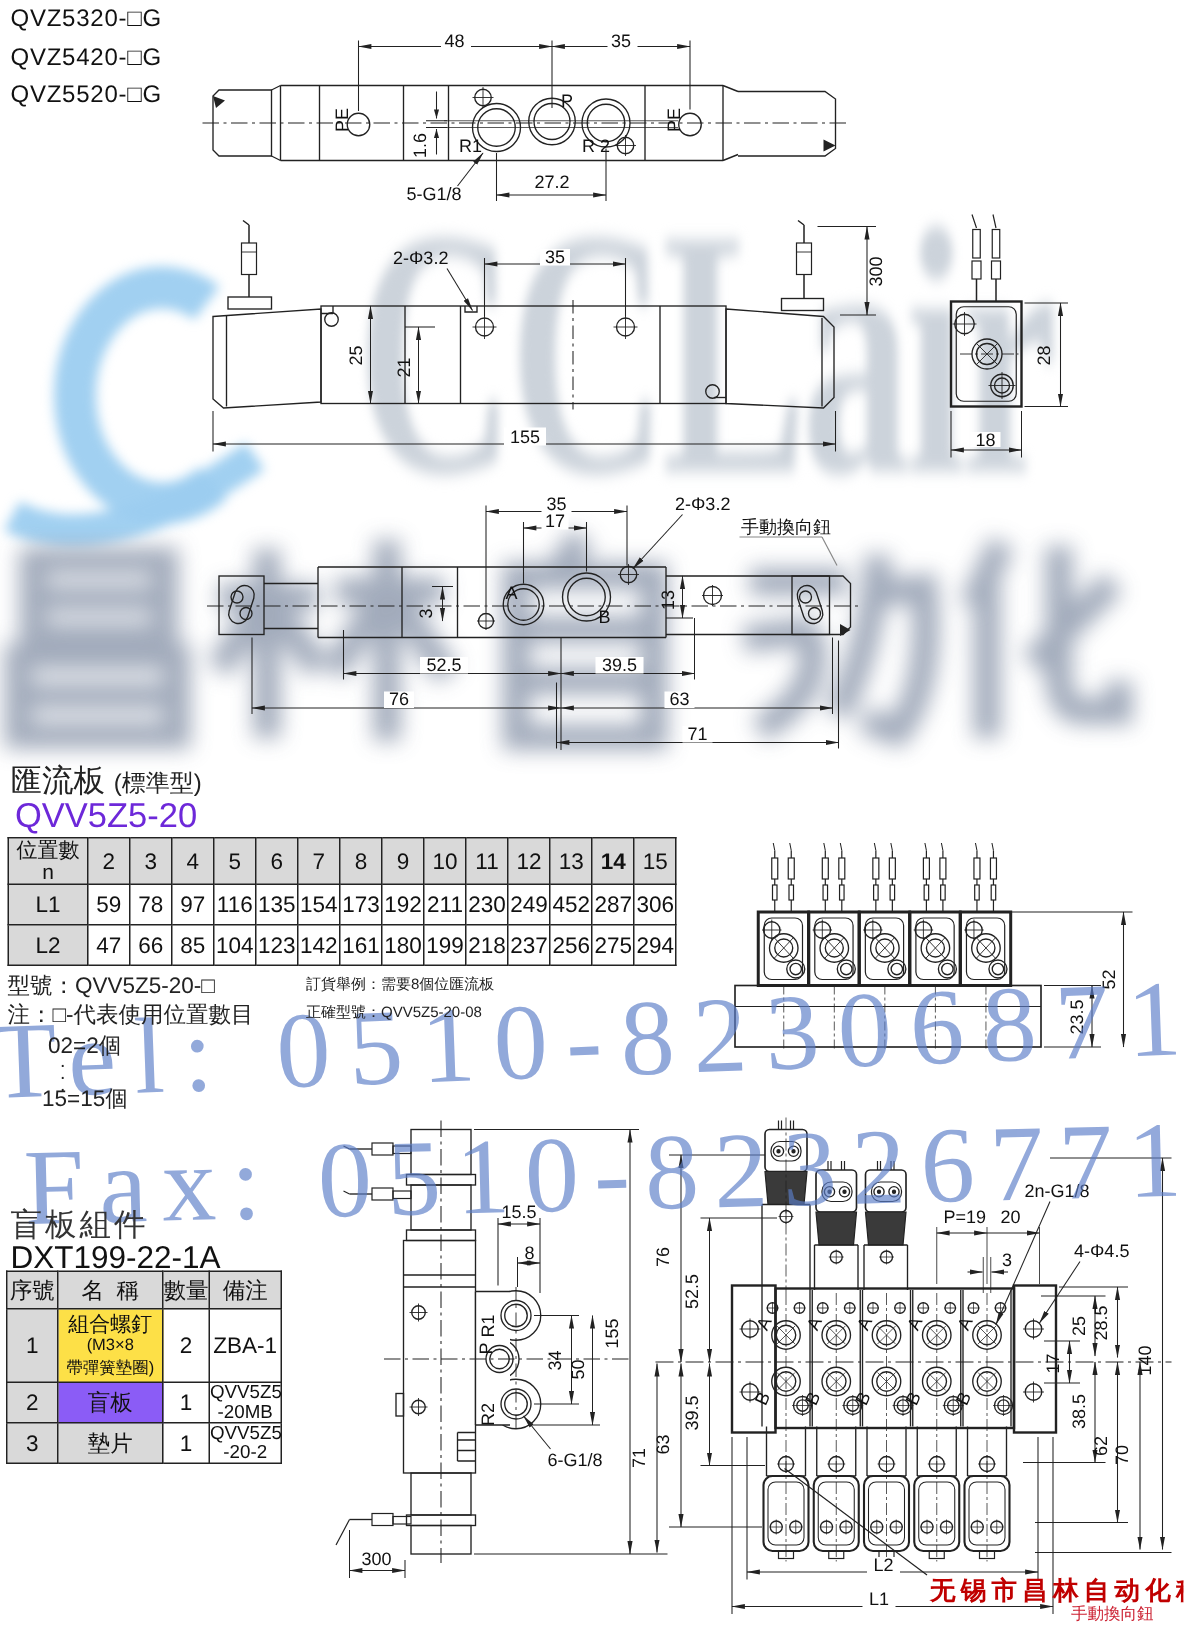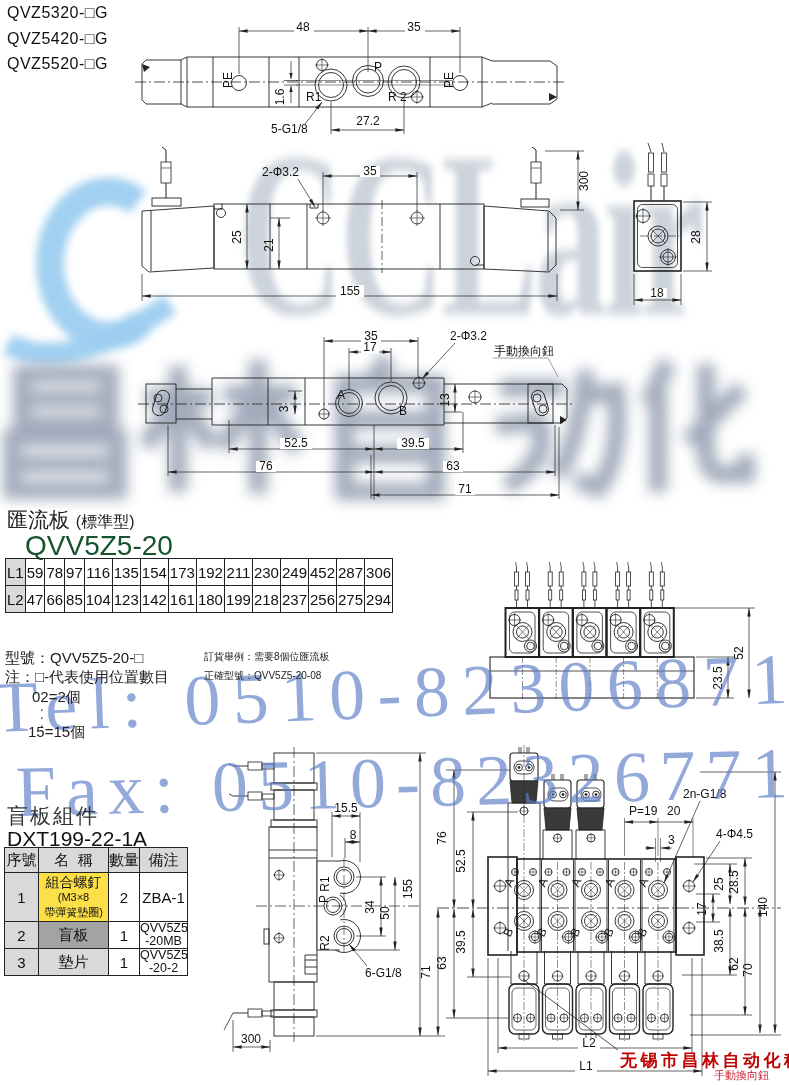--- a/index.html
+++ b/index.html
@@ -633,24 +633,41 @@
 </g>
 </g>
 </svg>
 
 <div class="abs" style="left:-6px;top:670px;width:900px;font-family:'Liberation Serif',serif;font-size:72px;line-height:76px;letter-spacing:12.3px;color:#5b7dc8;opacity:0.66;transform:rotate(-2.1deg);transform-origin:0 50%">Tel: 0510-82306871</div>
 
 <div class="abs" style="left:16px;top:754px;width:900px;font-family:'Liberation Serif',serif;font-size:72px;line-height:76px;letter-spacing:10px;color:#5b7dc8;opacity:0.66;transform:rotate(-1.4deg);transform-origin:0 50%">Fax: 0510-82326771</div>
 
 <div class="abs" style="left:7px;top:506px;font-size:21px;color:#222">匯流板 <span style="font-size:16px">(標準型)</span></div>
 
-<div class="abs" style="left:25px;top:530px;font-size:28px;color:#14532d">QVV5Z5-20</div>
+<div class="abs" style="left:10px;top:530px;font-size:23px;color:#6d28d9">QVV5Z5-20</div>
 
 <table class="abs" style="left:5px;top:558px;font-size:15px;color:#111;text-align:center;table-layout:fixed">
 <tbody>
+      <tr style="background:#d9d9d9">
+        <td style="border:1.4px solid #222;width:52px;font-size:14px;line-height:15px;padding:0">位置數<br>n</td>
+<td style="border:1.4px solid #222;width:27px;padding:0">2</td>
+        <td style="border:1.4px solid #222;width:27px;padding:0">3</td>
+        <td style="border:1.4px solid #222;width:27px;padding:0">4</td>
+        <td style="border:1.4px solid #222;width:27px;padding:0">5</td>
+        <td style="border:1.4px solid #222;width:27px;padding:0">6</td>
+        <td style="border:1.4px solid #222;width:27px;padding:0">7</td>
+        <td style="border:1.4px solid #222;width:27px;padding:0">8</td>
+        <td style="border:1.4px solid #222;width:27px;padding:0">9</td>
+        <td style="border:1.4px solid #222;width:27px;padding:0">10</td>
+        <td style="border:1.4px solid #222;width:27px;padding:0">11</td>
+        <td style="border:1.4px solid #222;width:27px;padding:0">12</td>
+        <td style="border:1.4px solid #222;width:27px;padding:0">13</td>
+        <td style="border:1.4px solid #222;width:27px;padding:0;font-weight:bold">14</td>
+        <td style="border:1.4px solid #222;width:27px;padding:0">15</td>
+      </tr>
 <tr style="height:27px">
         <td style="border:1.4px solid #222;background:#d9d9d9">L1</td>
         <td style="border:1.4px solid #222">59</td>
         <td style="border:1.4px solid #222">78</td>
         <td style="border:1.4px solid #222">97</td>
         <td style="border:1.4px solid #222">116</td>
         <td style="border:1.4px solid #222">135</td>
         <td style="border:1.4px solid #222">154</td>
         <td style="border:1.4px solid #222">173</td>
         <td style="border:1.4px solid #222">192</td>
@@ -704,21 +721,21 @@
         <td style="border:1.5px solid #222;width:47px;padding:0">備注</td>
       </tr>
 <tr style="height:49px">
         <td style="border:1.5px solid #222;background:#d9d9d9">1</td>
         <td style="border:1.5px solid #222;background:#fde047;line-height:13px"><span style="font-size:14px">組合螺釘</span><br><span style="font-size:11px">(M3×8<br>帶彈簧墊圈)</span></td>
         <td style="border:1.5px solid #222">2</td>
         <td style="border:1.5px solid #222">ZBA-1</td>
       </tr>
 <tr style="height:27px">
         <td style="border:1.5px solid #222;background:#d9d9d9">2</td>
-        <td style="border:1.5px solid #222;background:#a3a3a3">盲板</td>
+        <td style="border:1.5px solid #222;background:#8b5cf6">盲板</td>
         <td style="border:1.5px solid #222">1</td>
         <td style="border:1.5px solid #222;font-size:12.5px;line-height:13px;padding:0">QVV5Z5<br>-20MB</td>
       </tr>
 <tr style="height:27px">
         <td style="border:1.5px solid #222;background:#d9d9d9">3</td>
         <td style="border:1.5px solid #222;background:#d9d9d9">墊片</td>
         <td style="border:1.5px solid #222">1</td>
         <td style="border:1.5px solid #222;font-size:12.5px;line-height:13px;padding:0">QVV5Z5<br>-20-2</td>
       </tr>
 </tbody>

